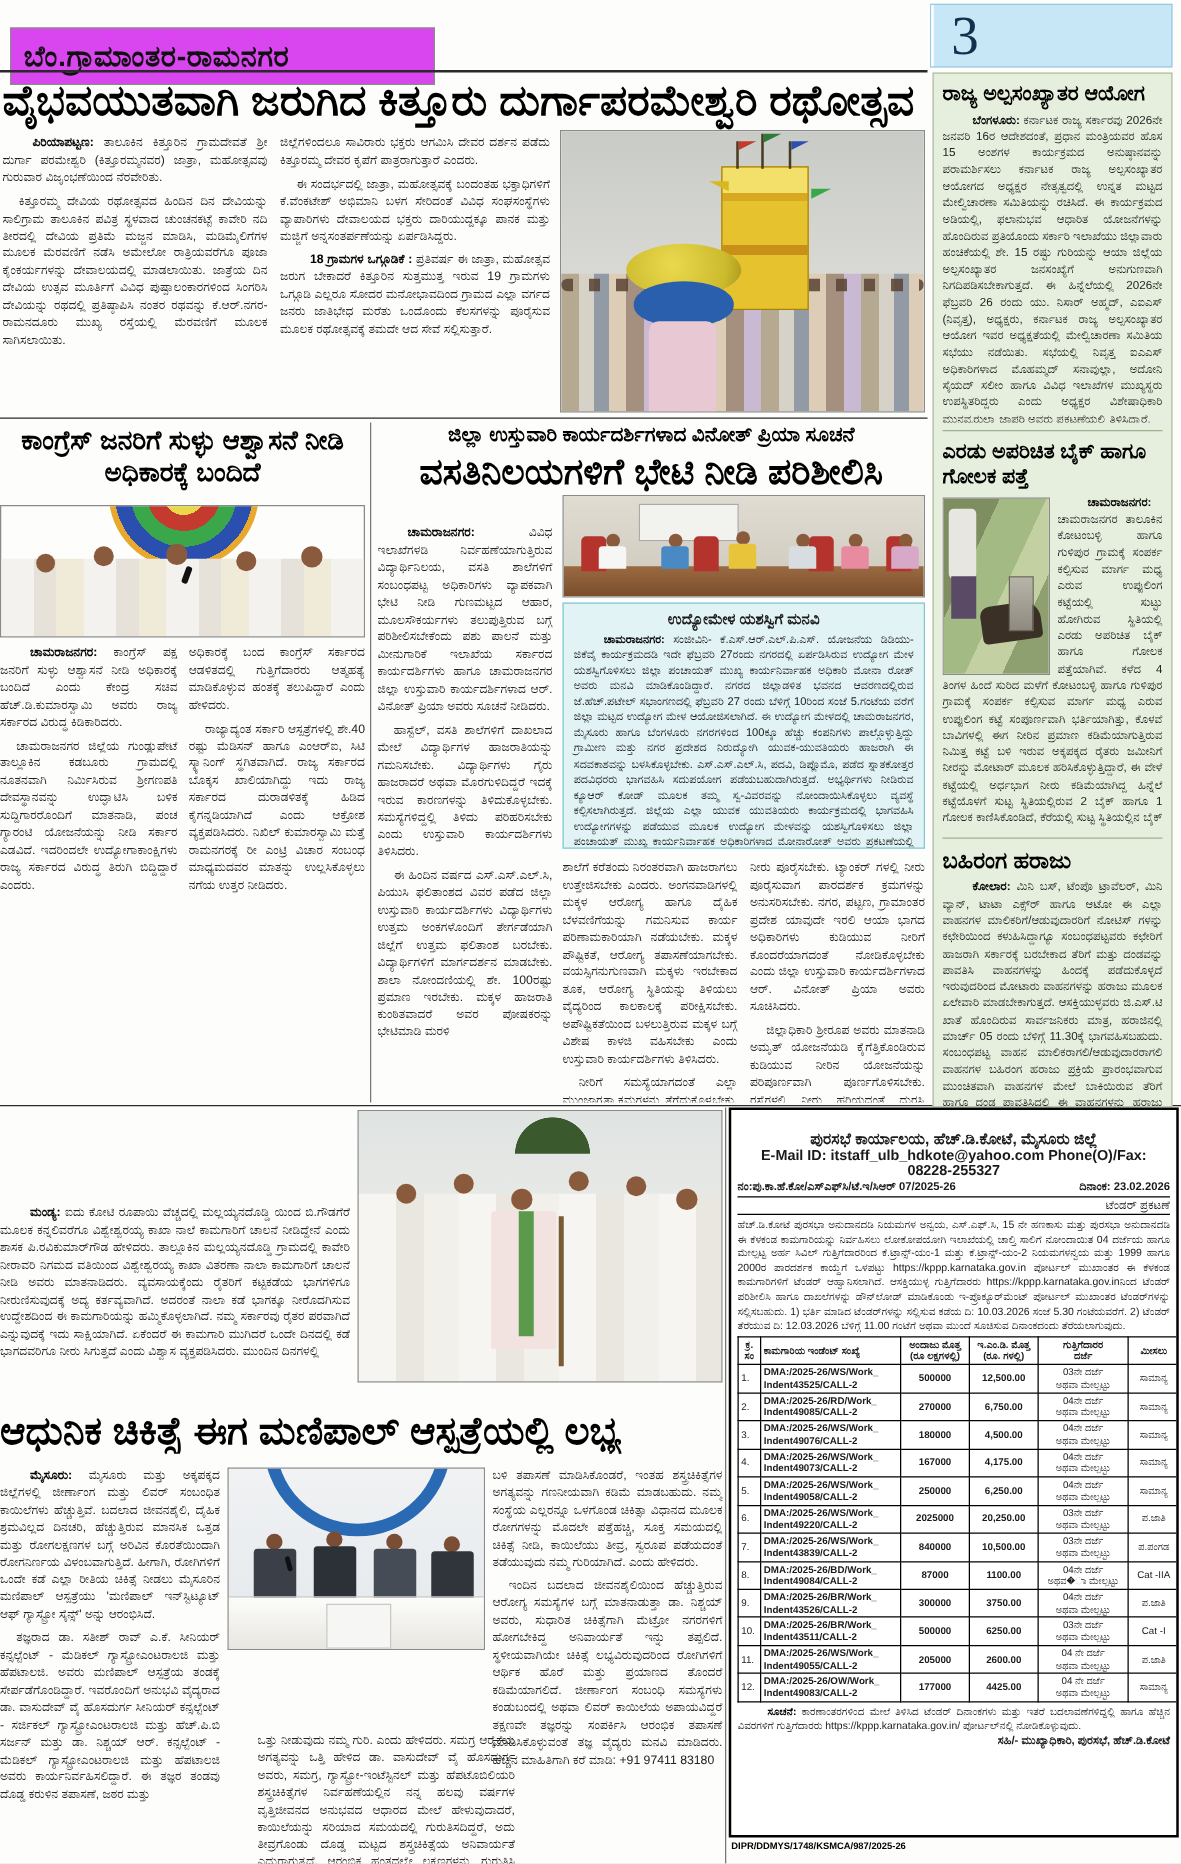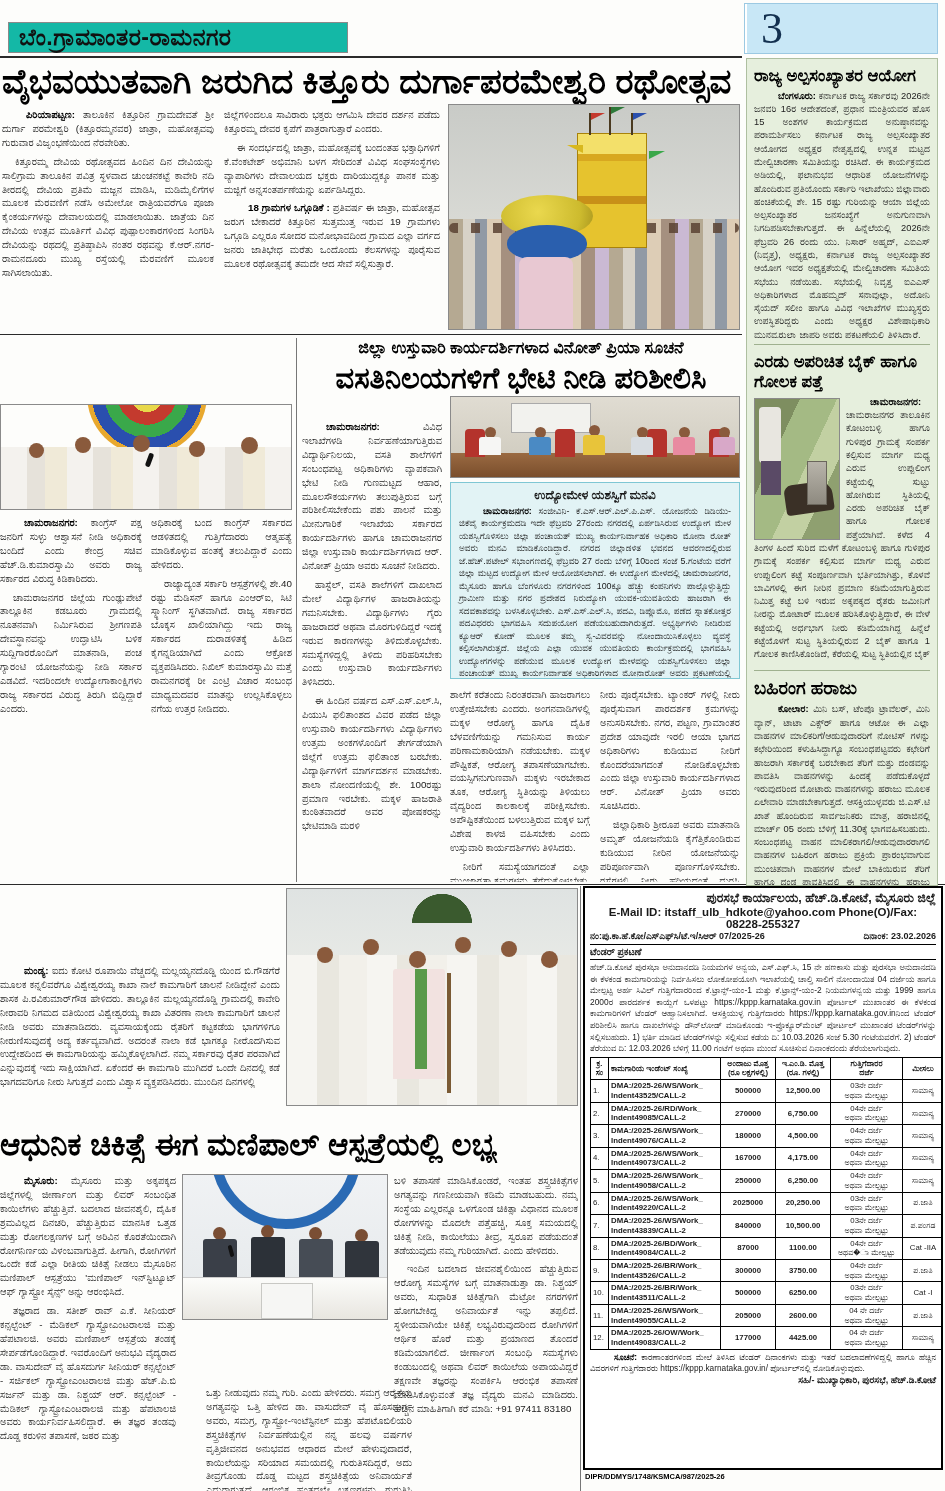--- a/index.html
+++ b/index.html
@@ -5,22 +5,22 @@
   * { margin:0; padding:0; box-sizing:border-box; }
   html,body { background:#d9d9d9; }
   .page {
     position:relative; width:945px; height:1491px; margin:0 auto;
     background:#fdfdfb; overflow:hidden;
     font-family:"Liberation Sans", sans-serif; color:#1a1a1a;
   }
   .divider { position:absolute; background:#2a2a2a; }
   
   .edition-box {
-    position:absolute; left:8px; top:22px; width:340px; height:31px;
-    background:#14b8a6; border:1px solid #8a8a8a;
+    position:absolute; left:8px; top:22px; width:340px; height:46px;
+    background:#d946ef; border:1px solid #8a8a8a;
     font-size:23px; font-weight:bold; letter-spacing:0.5px;
     display:flex; align-items:center; padding-left:10px; color:#111;
   }
   .logo-box {
     position:absolute; left:744px; top:3px; width:194px; height:51px;
     background:#c8e7f6; border:1px solid #9cc9e2; display:flex;
   }
   .logo-left { flex:1; text-align:center; padding-top:2px; }
   .logo-line { font-size:23px; font-weight:bold; line-height:1.05; white-space:nowrap; }
   .logo-w1 { color:#e87a1e; }
@@ -63,24 +63,24 @@
     position:absolute; left:450px; top:482px; width:290px; height:197px;
     background:#e2f3f5; border:1px solid #7fc7d4; padding:5px 8px; overflow:hidden;
   }
   .cyan-hl { text-align:center; font-size:12px; font-weight:bold; margin-bottom:3px; }
   .cyan-body { font-size:8.9px; line-height:1.4; text-align:justify; }
   
   .tender {
     position:absolute; left:583px; top:886px; width:360px; height:584px;
     background:#fff; border:2px solid #000; padding:3px 5px; overflow:hidden;
   }
-  .t-org { text-align:right; font-weight:bold; font-size:12.5px; }
+  .t-org { text-align:center; font-weight:bold; font-size:12.5px;margin-top:13px; }
   .t-mail { text-align:center; font-weight:bold; font-size:11.5px; font-family:"Liberation Sans",sans-serif; }
   .t-refline { display:flex; justify-content:space-between; font-weight:bold; font-size:9px; margin-top:1px; border-bottom:1px solid #000; padding-bottom:2px;}
-  .t-band { text-align:left; font-weight:bold; font-size:9.5px; padding:1px 0; border-bottom:1px solid #000; }
+  .t-band { text-align:right; font-weight:normal; font-size:9.5px; padding:1px 0; border-bottom:1px solid #000; }
   .t-para { font-size:8.4px; line-height:1.38; text-align:justify; margin:2px 0 2px 0; }
   table.t { width:100%; border-collapse:collapse; table-layout:fixed; }
   table.t td, table.t th { border:1px solid #000; font-size:7.8px; line-height:1.25; padding:1px 2px; vertical-align:middle; overflow:hidden; }
   table.t th { font-weight:bold; text-align:center; }
   .c-sl { width:18px; text-align:left; }
   .c-work { width:112px; font-weight:bold; text-align:left; }
   .c-amt { width:55px; text-align:center; font-weight:bold; }
   .c-emd { width:55px; text-align:center; font-weight:bold; }
   .c-gr { width:72px; text-align:center; }
   .c-res { width:41px; text-align:center; }
@@ -147,20 +147,21 @@
     <div class="flag" style="left:118px; top:40px; border-top:8px solid #d8b81e; border-left:16px solid transparent;"></div>
     <div class="flag" style="left:200px; top:46px; border-top:8px solid #3aa84a; border-right:16px solid transparent;"></div>
     <div class="bananas" style="left:52px; top:90px; width:92px; height:42px;"></div>
     <div class="basket" style="left:58px; top:120px; width:80px; height:36px;"></div>
     <div class="person" style="left:70px; top:152px; width:54px; height:74px; background:#e8c8d2; border-radius:8px 8px 0 0;"></div>
   </div>
 
   <div class="divider" style="left:0; top:334px; width:742px; height:1px;"></div>
   <div class="divider" style="left:296px; top:338px; width:1px; height:544px; background:#777;"></div>
 
+  <div class="hl" style="left:0px; top:340px; width:292px; font-size:21px; text-align:center; line-height:1.25;">ಕಾಂಗ್ರೆಸ್ ಜನರಿಗೆ ಸುಳ್ಳು ಆಶ್ವಾಸನೆ ನೀಡಿ ಅಧಿಕಾರಕ್ಕೆ ಬಂದಿದೆ</div>
 
   <div class="photo" style="left:0px; top:404px; width:292px; height:106px;">
     <div class="arc" style="left:86px; top:-70px; width:120px; height:120px; background:radial-gradient(circle, #e8d84a 0 20%, #c43a2e 20% 35%, #3aa84a 35% 50%, #2a4fae 50% 65%, #e8a82e 65% 100%);"></div>
     <div style="position:absolute; left:0; bottom:0; width:100%; height:62px; background:repeating-linear-gradient(90deg,#f4f2ee 0 26px,#e6e2da 26px 44px,#f0ead8 44px 66px);"></div>
     <div class="head" style="left:28px; top:38px; width:15px; height:15px;"></div>
     <div class="head" style="left:74px; top:32px; width:16px; height:16px;"></div>
     <div class="head" style="left:132px; top:30px; width:17px; height:17px;"></div>
     <div class="head" style="left:188px; top:36px; width:16px; height:16px;"></div>
     <div class="head" style="left:240px; top:32px; width:17px; height:17px;"></div>
     <div class="mic" style="left:146px; top:48px; width:5px; height:14px; border-radius:2px; transform:rotate(20deg);"></div>

